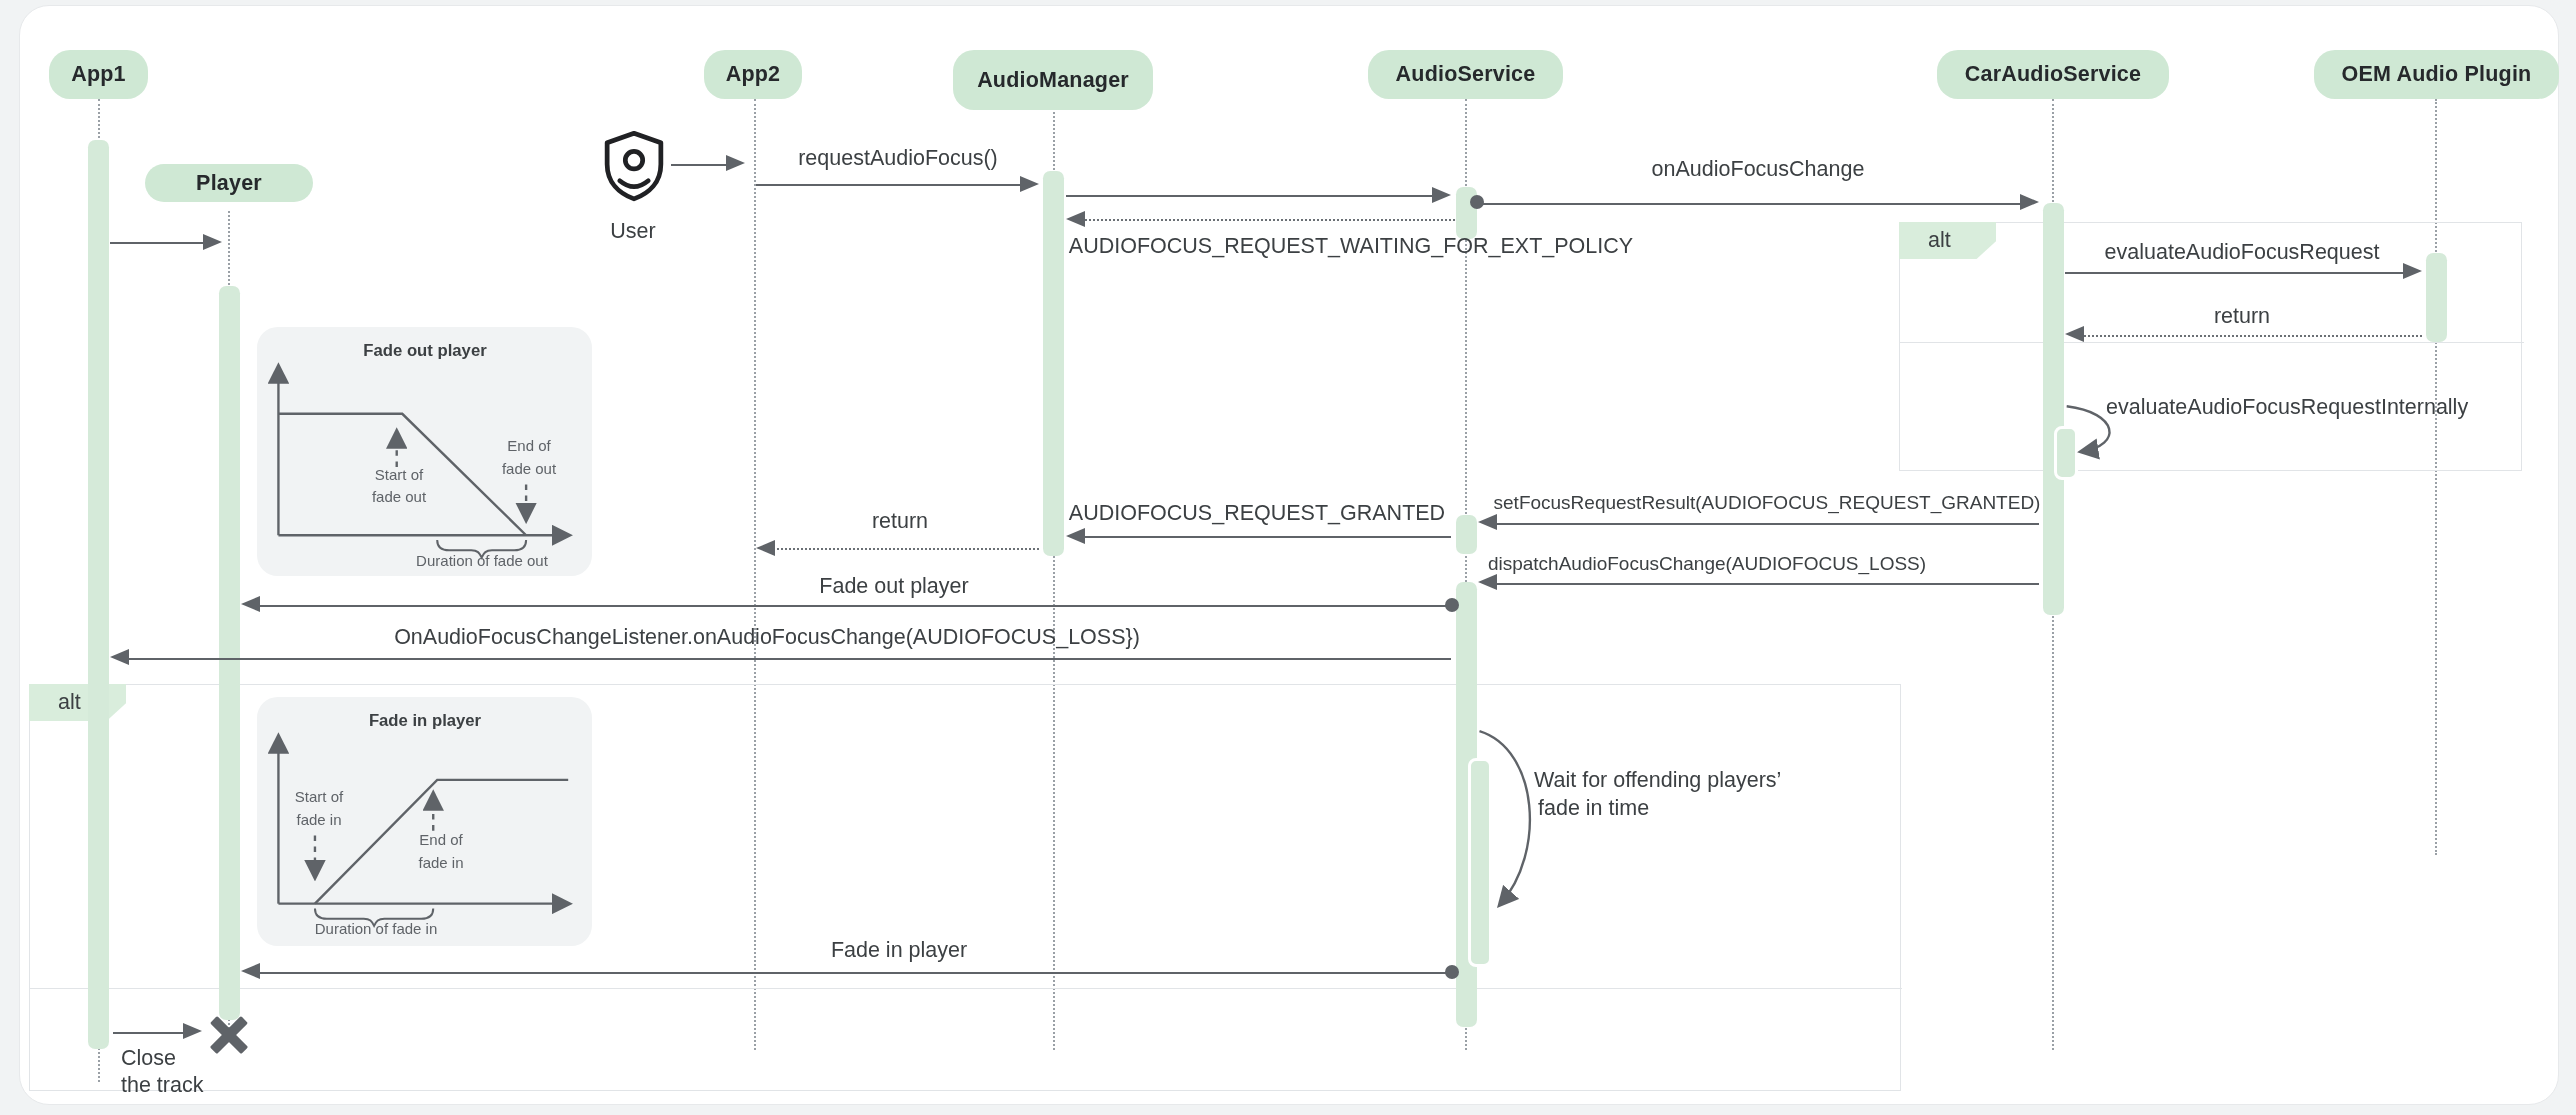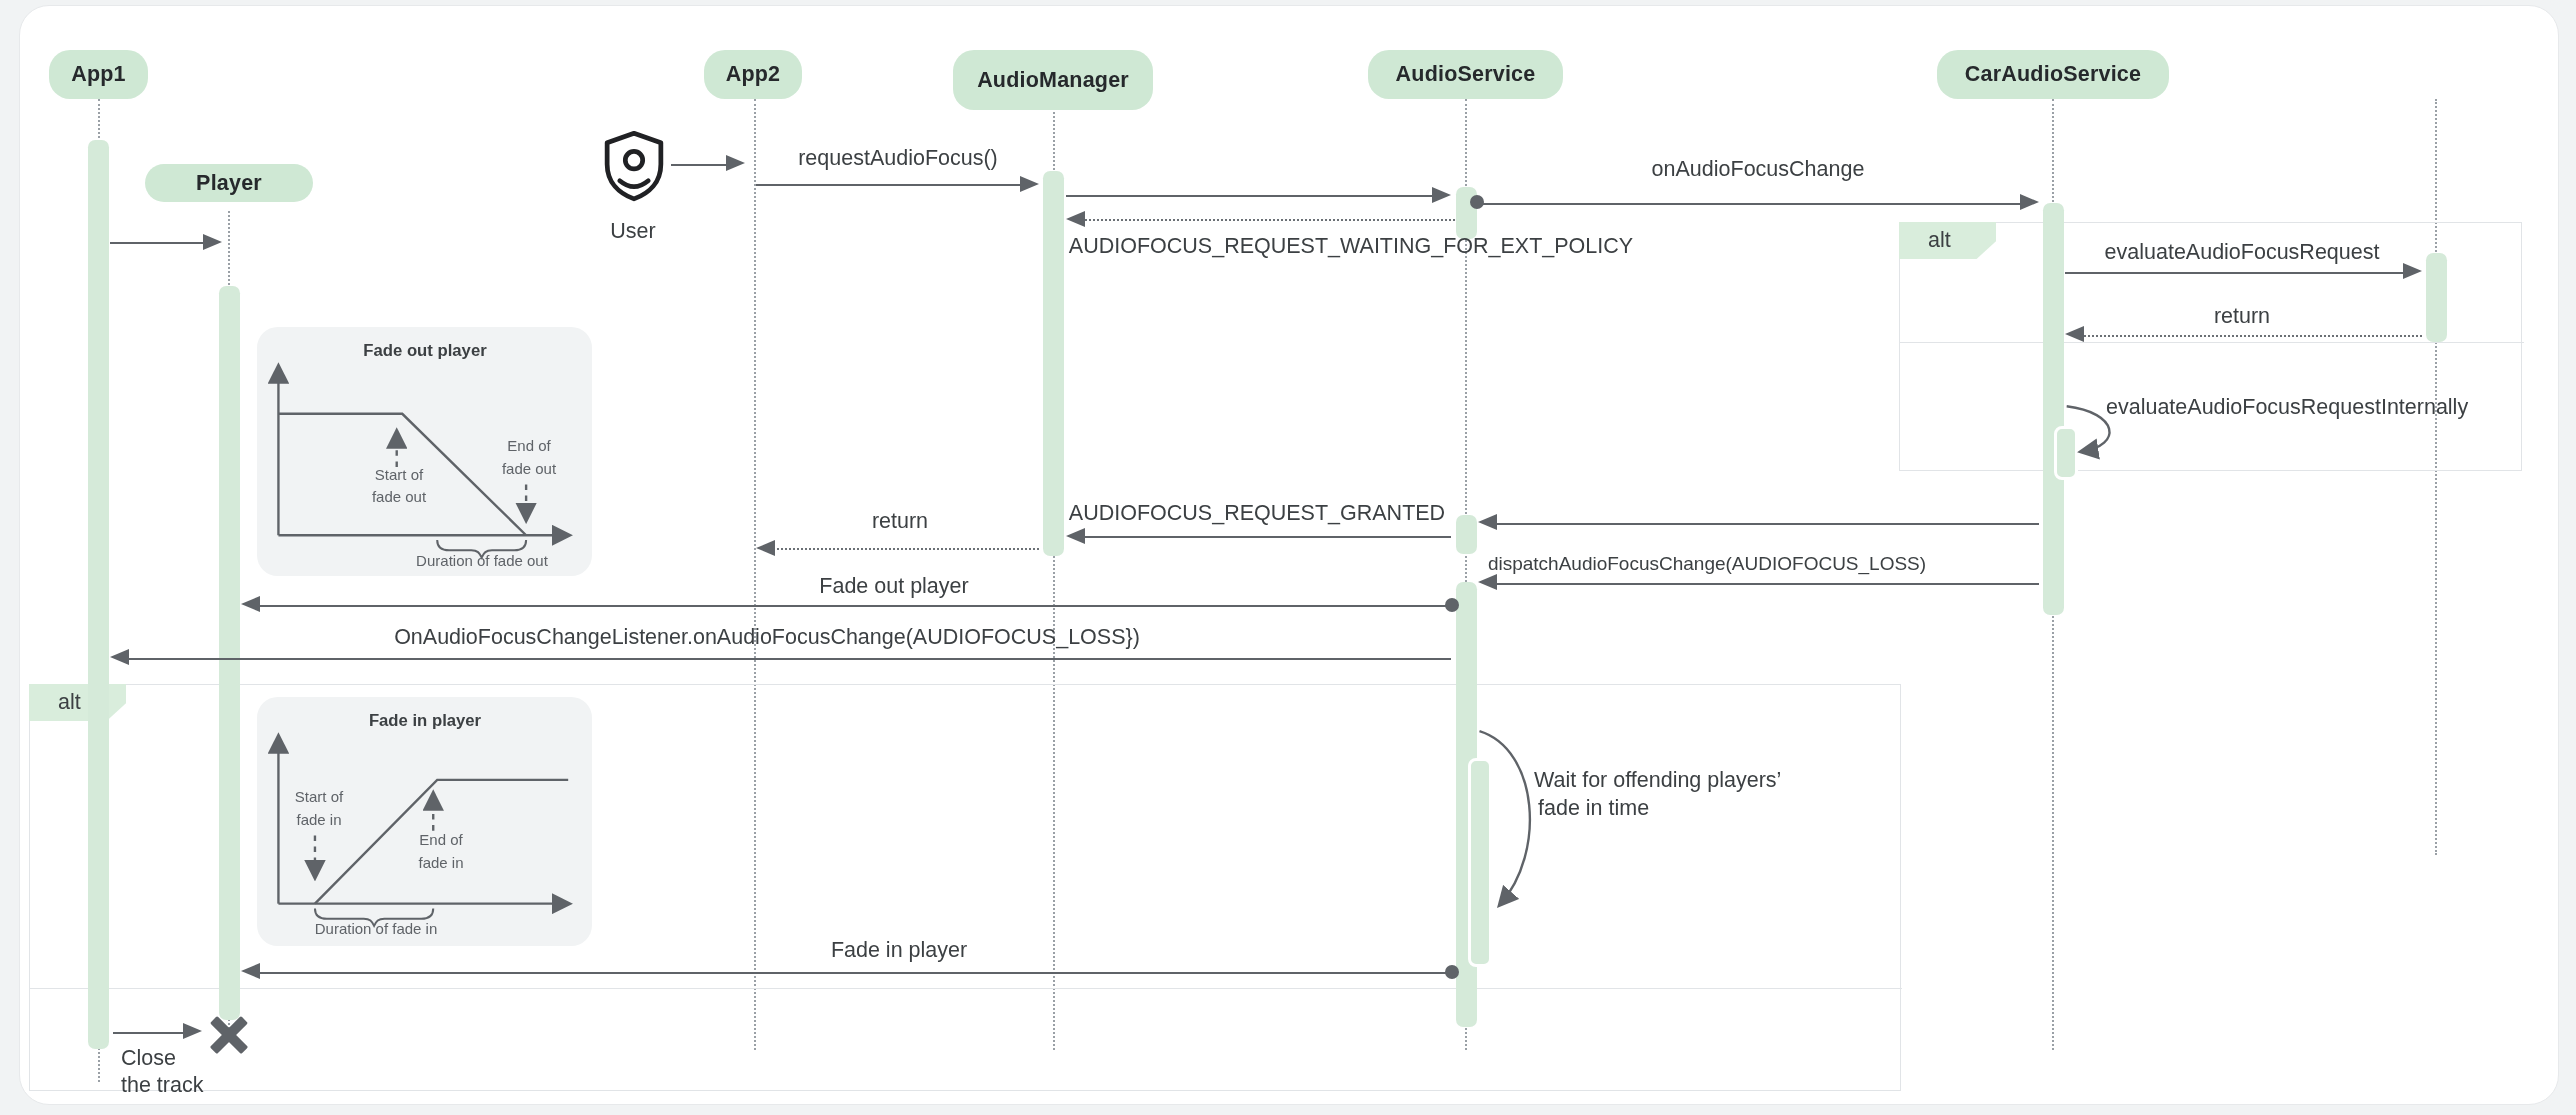--- a/index.html
+++ b/index.html
@@ -102,20 +102,21 @@
       <div class="abs inset-lbl" style="left: 184px; top: 134px;">End of</div>
       <div class="abs inset-lbl" style="left: 184px; top: 157px;">fade in</div>
       <div class="abs inset-lbl" style="left: 119px; top: 223px;">Duration of fade in</div>
     </div>
     <div class="abs actor" style="left: 49px; top: 50px; width: 99px; height: 49px;">App1</div>
     <div class="abs actor" style="left: 145px; top: 164px; width: 168px; height: 38px;">Player</div>
     <div class="abs actor" style="left: 704px; top: 50px; width: 98px; height: 49px;">App2</div>
     <div class="abs actor" style="left: 953px; top: 50px; width: 200px; height: 60px;">AudioManager</div>
     <div class="abs actor" style="left: 1368px; top: 50px; width: 195px; height: 49px;">AudioService</div>
     <div class="abs actor" style="left: 1937px; top: 50px; width: 232px; height: 49px;">CarAudioService</div>
+    <div class="abs actor" style="left: 2314px; top: 50px; width: 245px; height: 49px;">OEM Audio Plugin</div>
     <div class="abs msg-line" style="left: 671px; top: 164px; width: 58px; height: 0px;"></div>
     <div class="abs head r" style="left: 726px; top: 155px;"></div>
     <div class="abs msg-line" style="left: 110px; top: 242px; width: 96px; height: 0px;"></div>
     <div class="abs head r" style="left: 203px; top: 234px;"></div>
     <div class="abs msg-line" style="left: 756px; top: 184px; width: 267px; height: 0px;"></div>
     <div class="abs head r" style="left: 1020px; top: 176px;"></div>
     <div class="abs lbl center" style="left: 898px; top: 146px;">requestAudioFocus()</div>
     <div class="abs msg-line" style="left: 1066px; top: 195px; width: 369px; height: 0px;"></div>
     <div class="abs head r" style="left: 1432px; top: 187px;"></div>
     <div class="abs msg-line" style="left: 1477px; top: 203px; width: 546px; height: 0px;"></div>
@@ -126,20 +127,21 @@
     <div class="abs head l" style="left: 1066px; top: 211px;"></div>
     <div class="abs lbl center" style="left: 1351px; top: 234px;">AUDIOFOCUS_REQUEST_WAITING_FOR_EXT_POLICY</div>
     <div class="abs msg-line" style="left: 2065px; top: 272px; width: 341px; height: 0px;"></div>
     <div class="abs head r" style="left: 2403px; top: 263px;"></div>
     <div class="abs lbl center" style="left: 2242px; top: 240px;">evaluateAudioFocusRequest</div>
     <div class="abs msg-line dotted" style="left: 2081px; top: 335px; width: 341px; height: 0px;"></div>
     <div class="abs head l" style="left: 2065px; top: 326px;"></div>
     <div class="abs lbl center" style="left: 2242px; top: 304px;">return</div>
     <div class="abs msg-line" style="left: 1494px; top: 523px; width: 545px; height: 0px;"></div>
     <div class="abs head l" style="left: 1478px; top: 514px;"></div>
+    <div class="abs lbl center small" style="left: 1767px; top: 492px;">setFocusRequestResult(AUDIOFOCUS_REQUEST_GRANTED)</div>
     <div class="abs msg-line" style="left: 1081px; top: 536px; width: 370px; height: 0px;"></div>
     <div class="abs head l" style="left: 1066px; top: 528px;"></div>
     <div class="abs lbl center" style="left: 1257px; top: 501px;">AUDIOFOCUS_REQUEST_GRANTED</div>
     <div class="abs msg-line dotted" style="left: 772px; top: 548px; width: 267px; height: 0px;"></div>
     <div class="abs head l" style="left: 756px; top: 540px;"></div>
     <div class="abs lbl center" style="left: 900px; top: 509px;">return</div>
     <div class="abs msg-line" style="left: 1494px; top: 583px; width: 545px; height: 0px;"></div>
     <div class="abs head l" style="left: 1478px; top: 574px;"></div>
     <div class="abs lbl center small" style="left: 1707px; top: 553px;">dispatchAudioFocusChange(AUDIOFOCUS_LOSS)</div>
     <div class="abs msg-line" style="left: 257px; top: 605px; width: 1195px; height: 0px;"></div>

